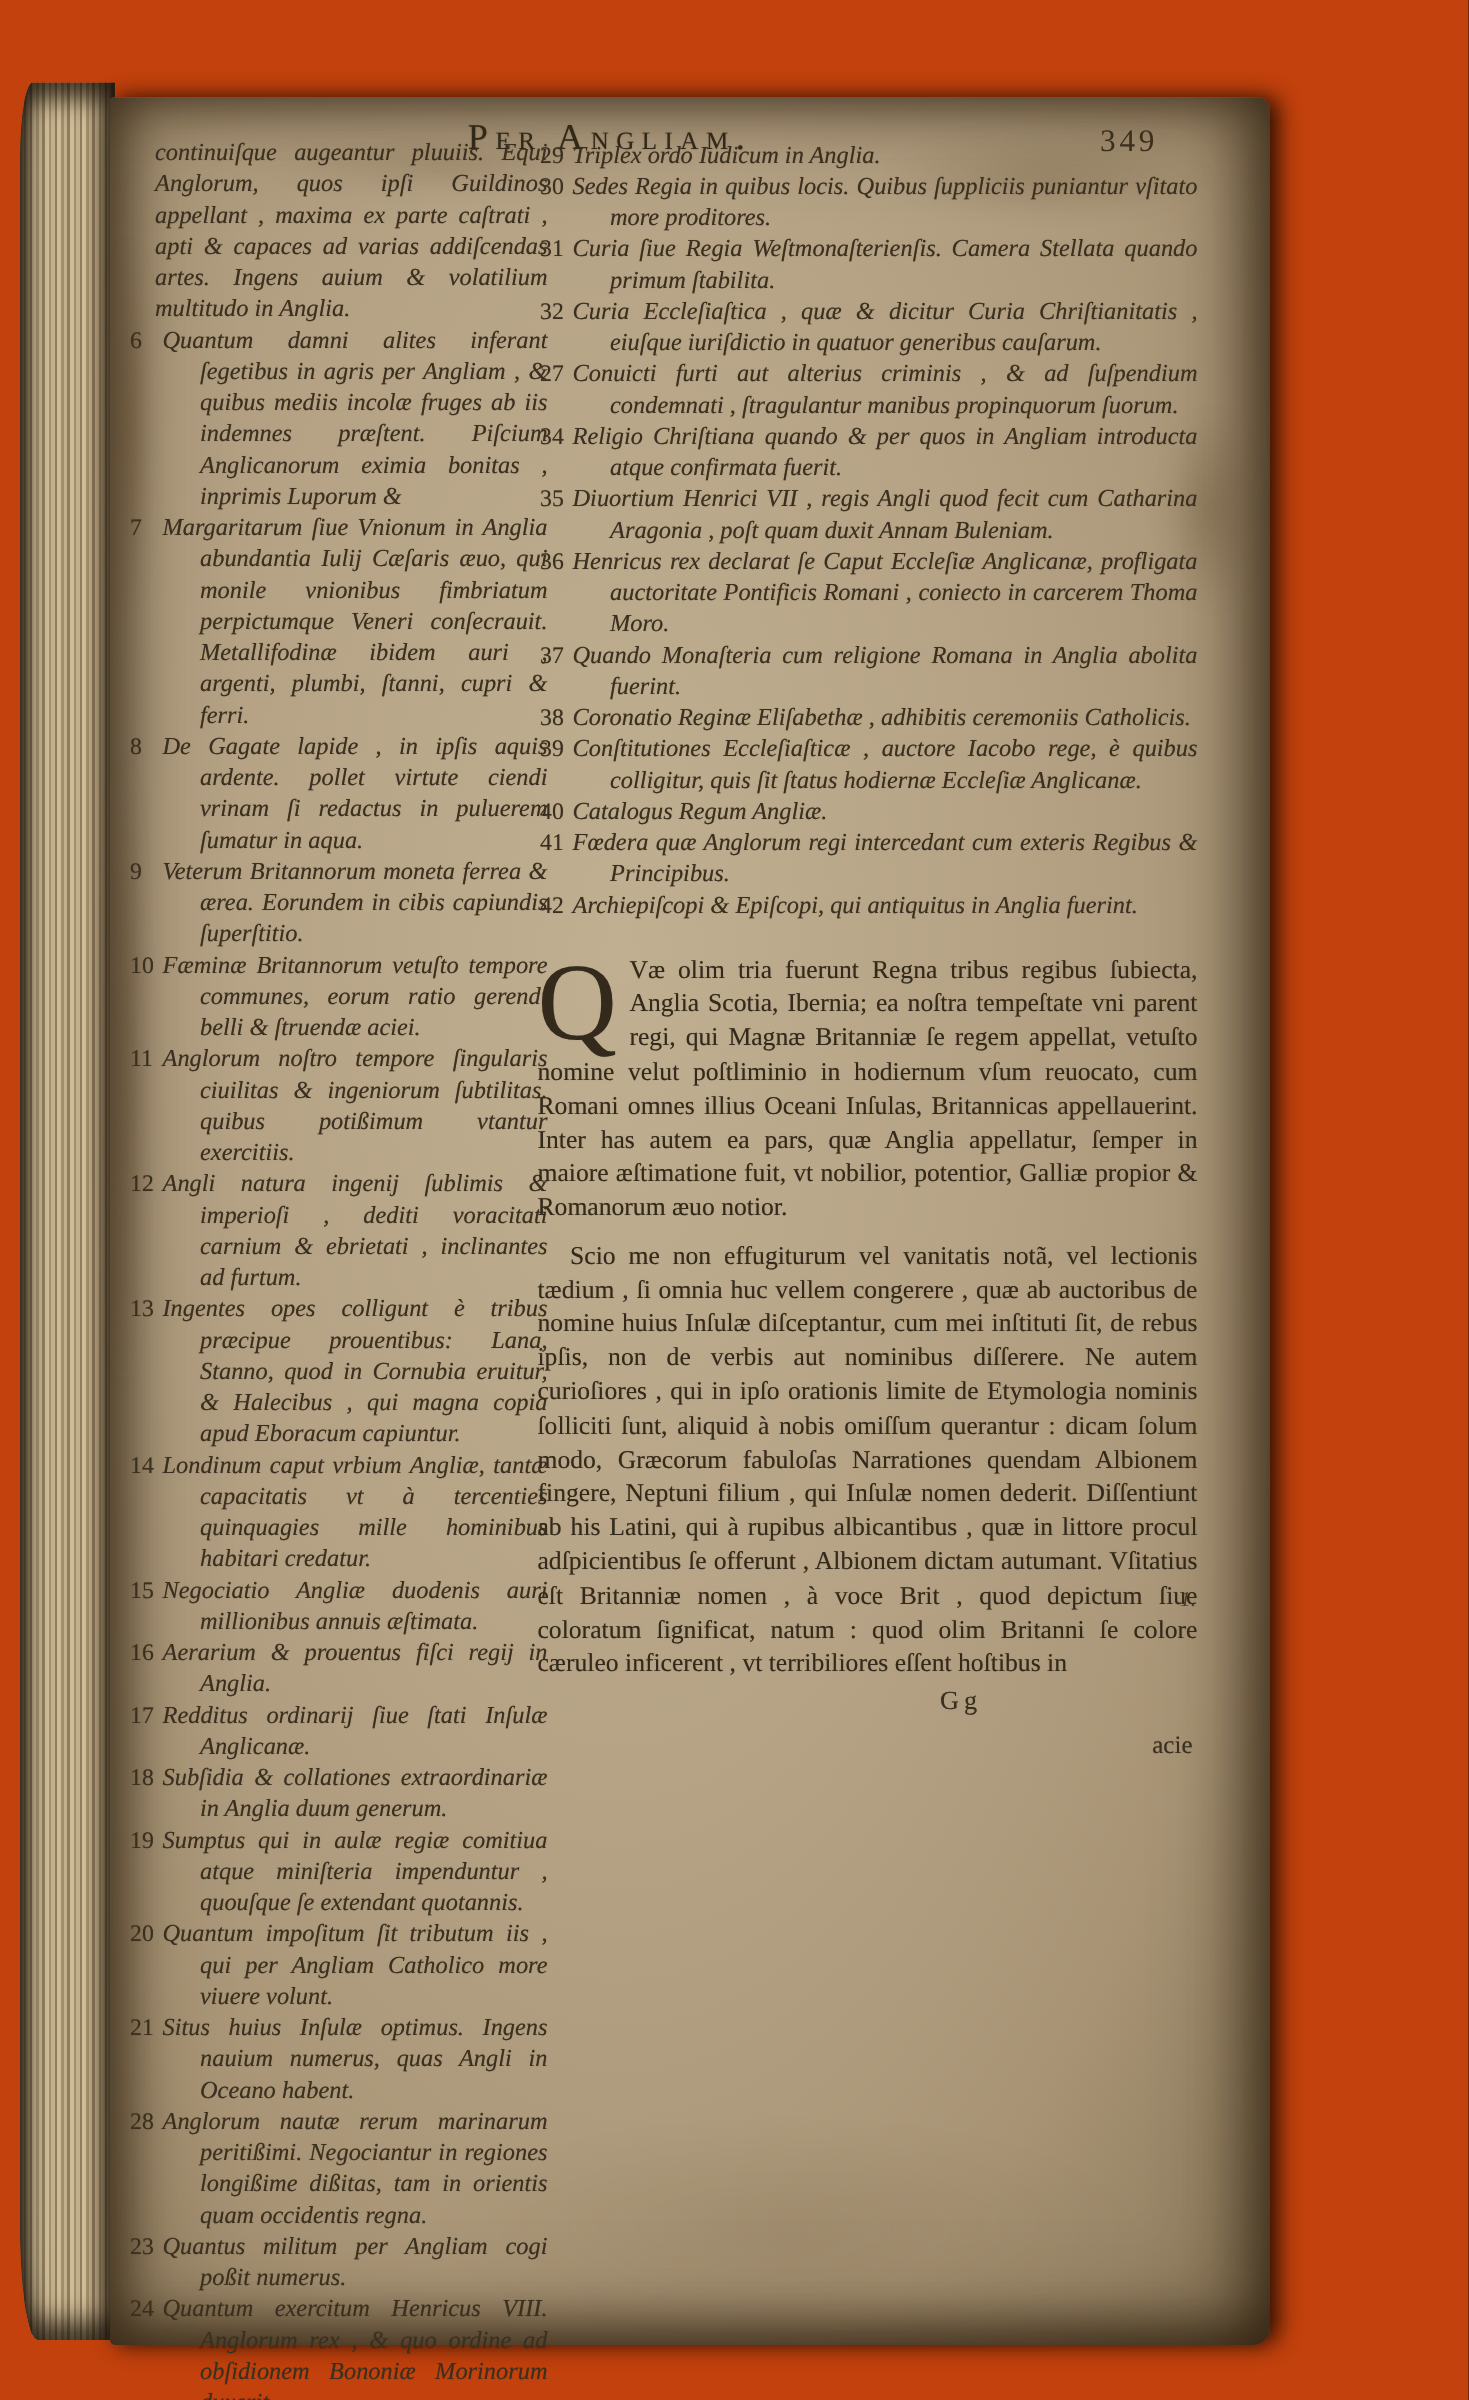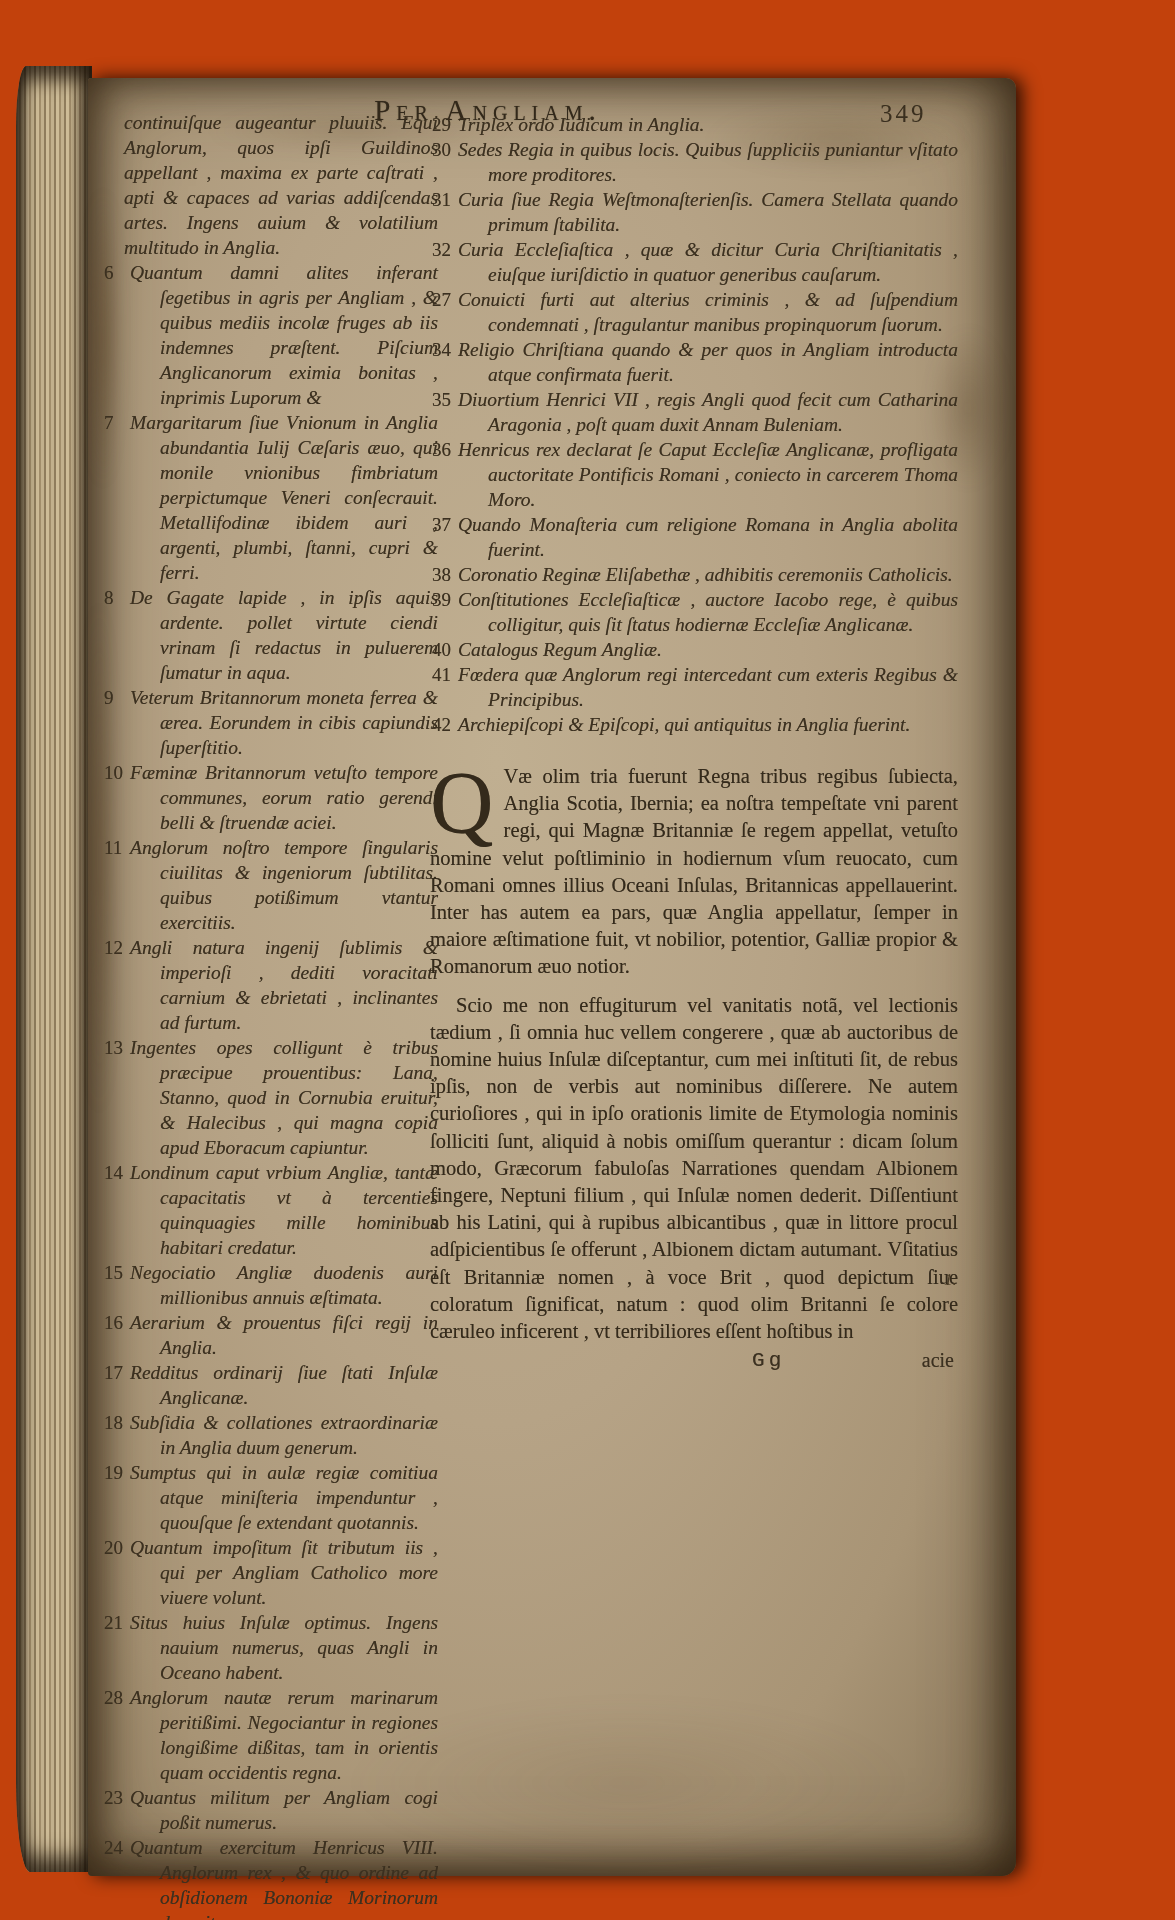--- a/index.html
+++ b/index.html
@@ -62,22 +62,22 @@
   .item .num { position:absolute; left:2px; top:0; text-indent:0; font-style:normal; font-size:19px; color:#3b3020; }
 
   .paragraphs { margin-top:26px; font-size:20.5px; line-height:27.2px;
                 text-align:justify; color:#342a1b; text-shadow:0 0 .6px rgba(52,42,27,.5); }
   .dropcap { float:left; font-size:88px; line-height:68px; padding:6px 10px 0 0; color:#342a1b; }
   .para2 { text-indent:26px; margin-top:11px; }
 
   .margin-note { position:absolute; left:856px; top:1192px; font-size:17px; font-style:italic; color:#4a3c26; }
 
   .sig-row { position:relative; height:30px; margin-top:2px; }
-  .signature { position:absolute; left:61%; letter-spacing:4px; font-size:21px; color:#3b3020;font-family:Liberation Mono, monospace; }
-  .catchword { position:absolute; right:4px; font-size:20px; color:#3b3020; }
+  .signature { position:absolute; left:61%; letter-spacing:4px; font-size:21px; color:#3b3020; }
+  .catchword { position:absolute; right:4px; font-size:20px; color:#3b3020;margin-top:36px; }
 </style>
 </head>
 <body>
 
 <div class="photo">
   <div class="page-stack"></div>
 
   <div class="page">
     <div class="stain s1"></div>
     <div class="stain s2"></div>

